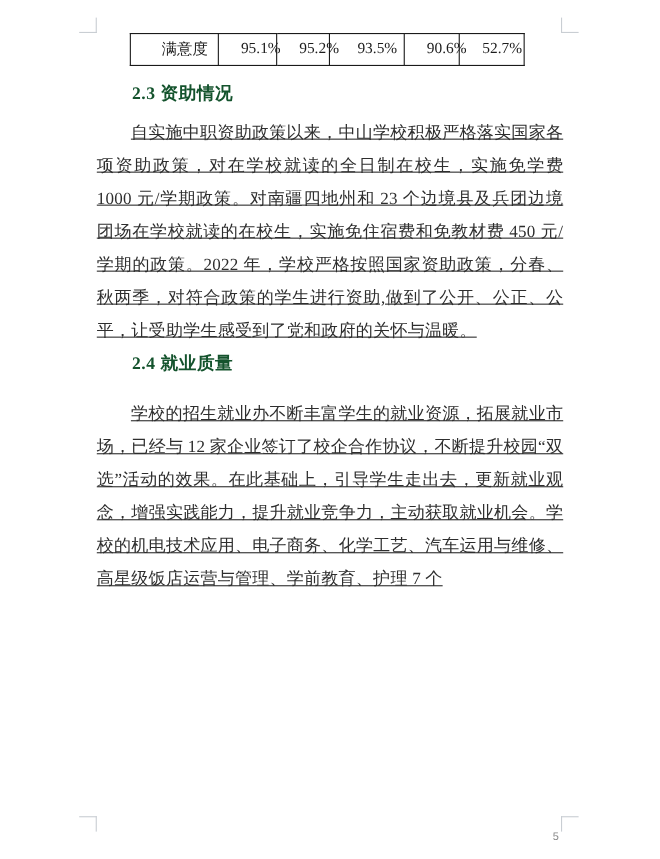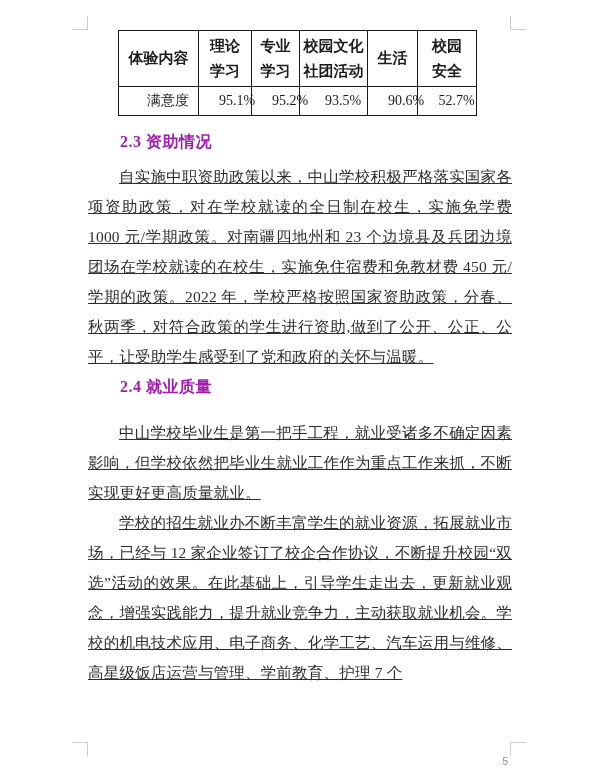--- a/index.html
+++ b/index.html
@@ -64,21 +64,21 @@
     font-weight: normal;
     padding-left: 20px;
   }
 
   h3.section-heading {
     margin: 0;
     padding-left: 2em;
     font-size: 16px;
     font-weight: bold;
     line-height: 30px;
-    color: #a21caf;
+    color: #14532d;
     letter-spacing: 0.5px;
   }
   h3.s23 { margin-bottom: 5px; }
   h3.s24 { margin-bottom: 16px; }
 
   .page-number {
     position: absolute;
     right: 92px;
     bottom: 14px;
     font-size: 10px;
@@ -103,49 +103,36 @@
       <colgroup>
         <col style="width:80px">
           <col style="width:53px">
           <col style="width:48px">
         <col style="width:68px">
           <col style="width:50px">
           <col style="width:59px">
       </colgroup>
       <tbody>
         <tr>
-          <th>体验内容</th>
-          <th>理论
-学习</th>
-          <th>专业
-学习</th>
-          <th>校园文化
-社团活动</th>
-          <th>生活</th>
-          <th>校园
-安全</th>
-        </tr>
-        <tr>
           <td>满意度</td>
           <td>95.1%</td>
           <td>95.2%</td>
           <td>93.5%</td>
           <td>90.6%</td>
           <td>52.7%</td>
         </tr>
       </tbody>
     </table>
 
     <h3 class="section-heading s23">2.3 资助情况</h3>
 
     <p class="body-text indented">自实施中职资助政策以来，中山学校积极严格落实国家各项资助政策，对在学校就读的全日制在校生，实施免学费 1000 元/学期政策。对南疆四地州和 23 个边境县及兵团边境团场在学校就读的在校生，实施免住宿费和免教材费 450 元/学期的政策。2022 年，学校严格按照国家资助政策，分春、秋两季，对符合政策的学生进行资助,做到了公开、公正、公平，让受助学生感受到了党和政府的关怀与温暖。</p>
 
     <h3 class="section-heading s24">2.4 就业质量</h3>
 
-    <p class="body-text indented">中山学校毕业生是第一把手工程，就业受诸多不确定因素影响，但学校依然把毕业生就业工作作为重点工作来抓，不断实现更好更高质量就业。</p>
 
     <p class="body-text indented">学校的招生就业办不断丰富学生的就业资源，拓展就业市场，已经与 12 家企业签订了校企合作协议，不断提升校园“双选”活动的效果。在此基础上，引导学生走出去，更新就业观念，增强实践能力，提升就业竞争力，主动获取就业机会。学校的机电技术应用、电子商务、化学工艺、汽车运用与维修、高星级饭店运营与管理、学前教育、护理 7 个</p>
 
   </div>
 
   <div class="page-number">5</div>
 
 </div>
 
 </body></html>

